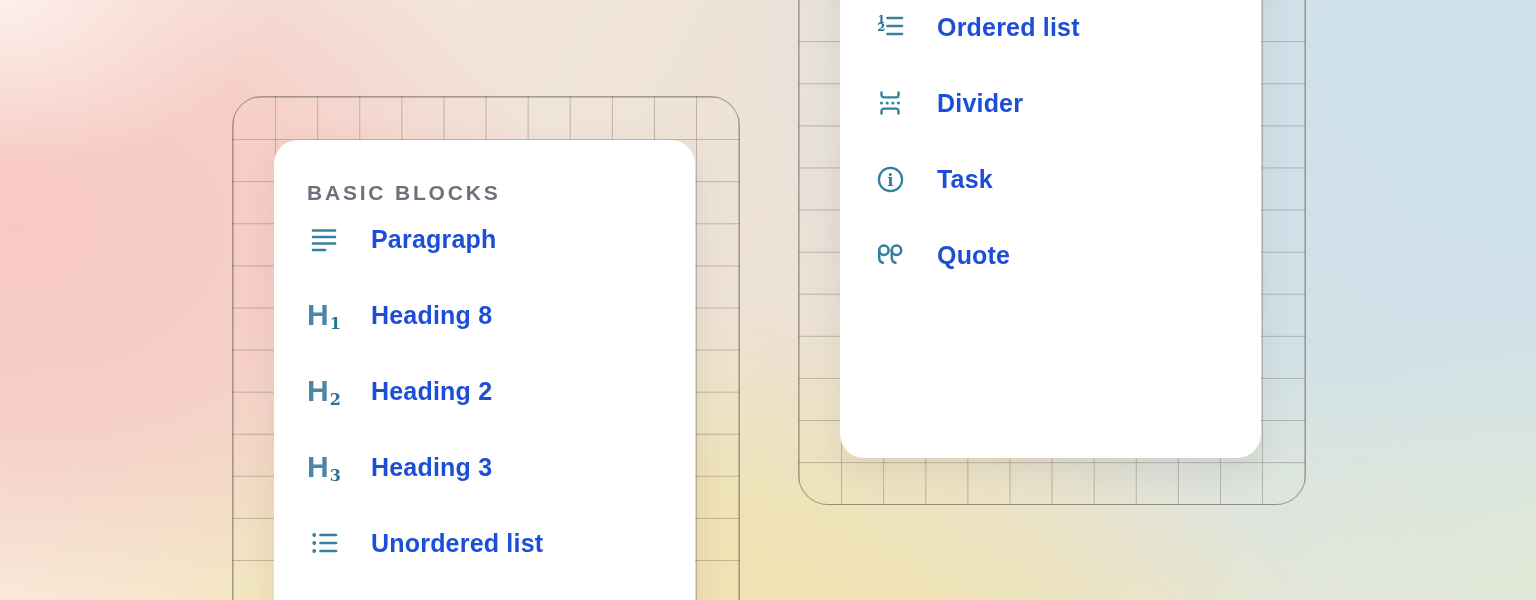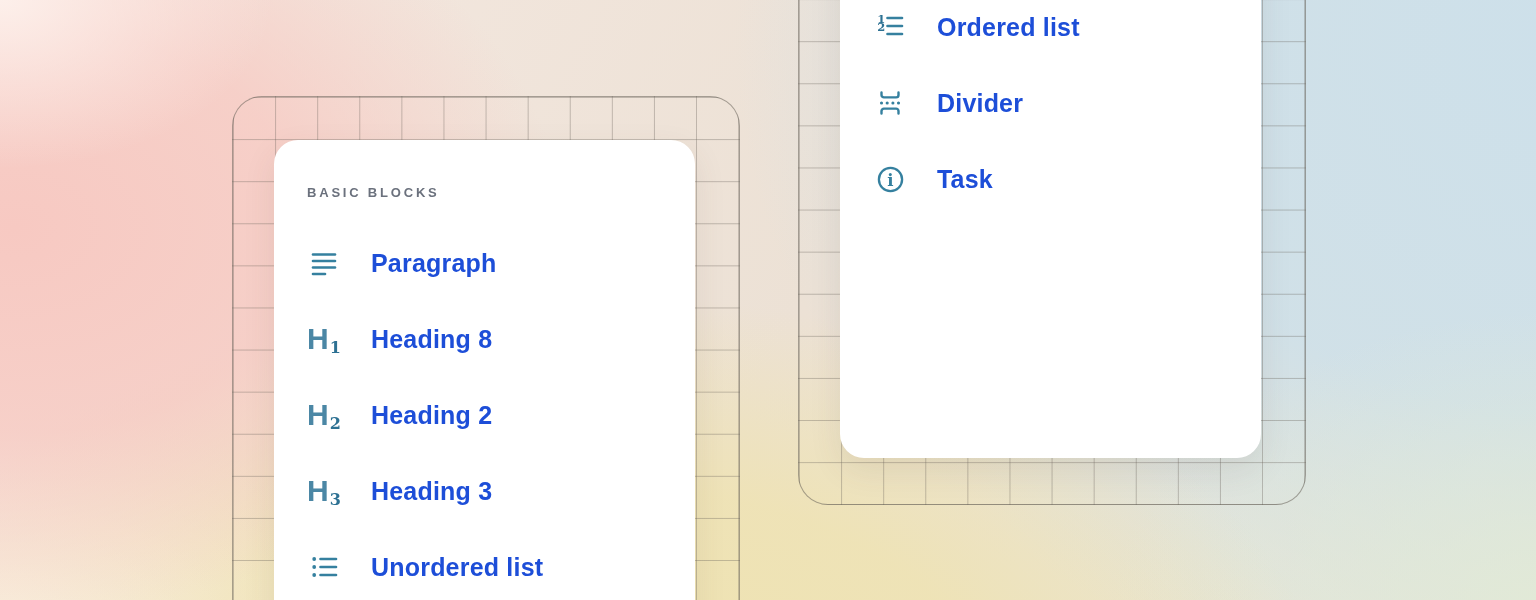--- a/index.html
+++ b/index.html
@@ -24,22 +24,22 @@
       linear-gradient(to bottom, rgba(104,98,90,.36) 0 1.4px, transparent 1.4px);
     background-size:42.1px 42.1px;
   }
   .card{
     position:absolute;background:#ffffff;border-radius:24px;
     box-shadow:0 12px 32px rgba(90,70,55,.10);
   }
   .card-left{left:274px;top:140px;width:421px;height:560px;padding:44px 0 0 33px;box-sizing:border-box;}
   .card-right{left:840px;top:-122px;width:421px;height:580px;padding:111px 0 0 33px;box-sizing:border-box;}
   .section-label{
-    font-size:13px;font-weight:700;letter-spacing:2.8px;color:#6b717d;
-    line-height:17px;margin-bottom:24px;
+    font-size:21px;font-weight:700;letter-spacing:2.8px;color:#6b717d;
+    line-height:17px;
   }
   .item{display:flex;align-items:center;height:76px;cursor:pointer;}
   .icon{
     width:34px;display:flex;justify-content:center;align-items:center;
     color:#35809f;flex:0 0 34px;
   }
   .icon svg{display:block;}
   .h-icon{font-size:30px;font-weight:600;color:#4b87a5;line-height:1;display:flex;align-items:baseline;}
   .h-icon .sub{
     font-family:"DejaVu Serif",serif;font-weight:700;font-size:16px;color:#2d7193;
@@ -143,15 +143,26 @@
     <div class="item">
       <span class="icon">
         <svg width="31" height="31" viewBox="0 0 31 31" fill="none" stroke="currentColor" stroke-width="2.3">
           <circle cx="15.5" cy="15.5" r="11.6"></circle>
           <text x="15.5" y="21.6" font-size="16.5" font-family="DejaVu Serif, serif" font-weight="700" text-anchor="middle" fill="currentColor" stroke="none">i</text>
         </svg>
       </span>
       <span class="label">Task</span>
     </div>
 
+    <div class="item">
+      <span class="icon">
+        <svg width="31" height="27" viewBox="0 0 31 27" fill="none" stroke="currentColor" stroke-width="2.5" stroke-linecap="round">
+          <circle cx="8.9" cy="8.2" r="4.7"></circle>
+          <path d="M4.2 8.2 V16 a4.9 4.9 0 0 0 3.7 4.75"></path>
+          <circle cx="21.5" cy="8.2" r="4.7"></circle>
+          <path d="M16.8 8.2 V16 a4.9 4.9 0 0 0 3.7 4.75"></path>
+        </svg>
+      </span>
+      <span class="label">Quote</span>
+    </div>
 
   </div>
 </div>
 
 </body></html>

